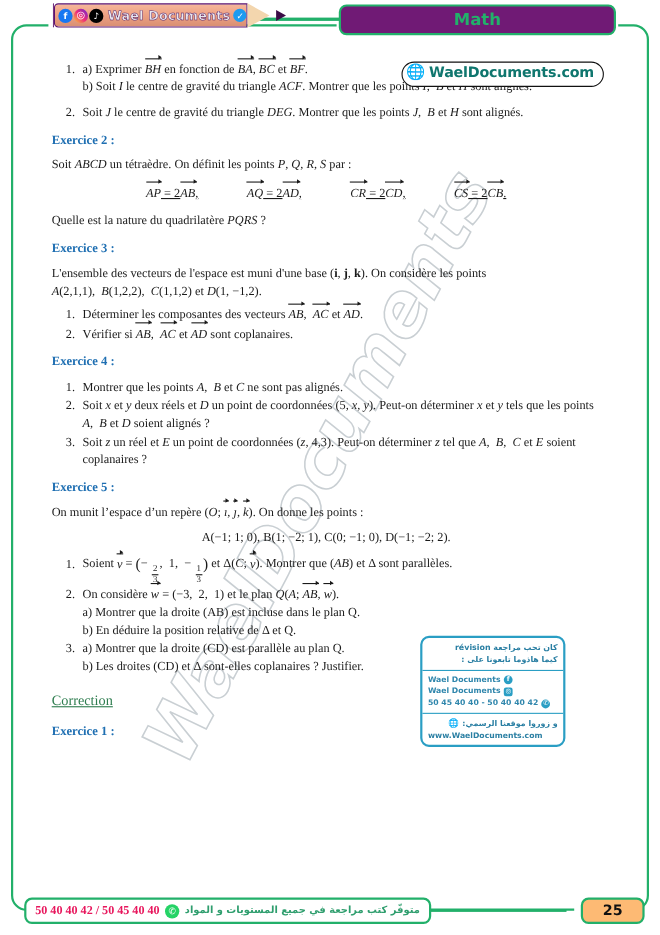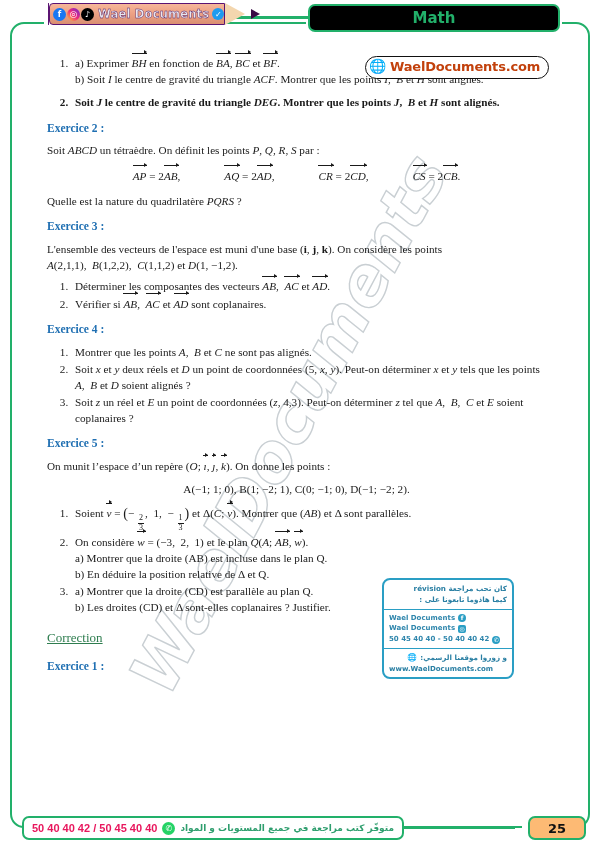--- a/index.html
+++ b/index.html
@@ -80,21 +80,21 @@
     background:#1d9bf0;color:#fff;font-size:8px;
     display:inline-flex;align-items:center;justify-content:center;
     font-family:"DejaVu Sans",sans-serif;flex:0 0 auto;
   }
 
   
   #math-pill{
     position:absolute; left:308px; top:4px;
     width:252px; height:28px;
     border:2.5px solid #22b06a; border-radius:7px;
-    background:#000000;
+    background:#701a75;
     display:flex;align-items:center;justify-content:center;
     z-index:6;
   }
   #math-pill span{
     font-family:"DejaVu Sans",sans-serif;
     font-weight:bold;font-size:15px;color:#22b06a;
   }
   
   #connector{
     position:absolute;left:230px;top:16px;width:80px;height:2.5px;
@@ -113,21 +113,21 @@
   .ex-title{
     color:#1f6fb2; font-weight:bold; font-size:11.5px;
     margin:9px 0 6px 3px;
   }
   .para{ margin:4px 0 4px 3px; }
   ol.lst{ margin:4px 0 4px 0; padding-left:27px; }
   ol.lst > li{ margin:1.5px 0; padding-left:4px; }
   ol.lst.tight > li{ margin:0.5px 0; }
   .sub{ display:block; }
   .ctr{ text-align:center; margin:7px 0 7px 0; }
-  .eqrow{ display:flex; justify-content:center; gap:44px; margin:8px 0 9px 0; }
+  .eqrow{ display:flex; justify-content:center; gap:44px; margin:8px 0 9px 0;text-decoration:underline; }
 
   
   .vec{ position:relative; display:inline-block; font-style:italic; padding-top:1px;}
   .vec::after{
     content:"";
     position:absolute; left:0; right:-1px; top:-1.5px;
     border-top:1px solid #1a1a1a;
   }
   .vec::before{
     content:"";
@@ -174,21 +174,21 @@
   
   #wd-badge{
     position:absolute; right:0px; top:4px;
     display:flex;align-items:center;gap:3px;
     border:1.6px solid #111; border-radius:13px;
     background:#fff; padding:1px 8px 1px 4px;
     z-index:5;
   }
   #wd-badge .lbl{
     font-family:"DejaVu Sans",sans-serif;
-    font-weight:bold;font-size:13px;color:#c2410c;letter-spacing:-0.2px;
+    font-weight:bold;font-size:13px;color:#0f766e;letter-spacing:-0.2px;
   }
 
   
   #contact{
     position:absolute; left:382px; top:578px;
     width:132px;
     border:2px solid #2a9ec4; border-radius:8px;
     background:#fff; padding:4px 5px 4px 5px;
     z-index:5;
     font-family:"DejaVu Sans",sans-serif;
@@ -228,21 +228,21 @@
   #footer-pill .ar{
     font-family:"DejaVu Sans",sans-serif;
     font-size:9px; font-weight:bold; color:#2f9e6e;
   }
   #footer-pill .wa{
     width:13px;height:13px;border-radius:50%;background:#25d366;
     display:inline-flex;align-items:center;justify-content:center;
     font-size:8px;color:#fff;
   }
   #footer-pill .tel{
-    font-family:Liberation Sans, sans-serif;
+    font-family:Liberation Serif, serif;
     font-size:11px;font-weight:bold;color:#e8175d;direction:ltr;
     white-space:nowrap;
   }
   #footer-line{
     position:absolute; left:300px; bottom:21px; width:215px; height:2.5px;
     background:#22b06a; z-index:5;
   }
   #page-pill{
     position:absolute; right:14px; bottom:10px;
     width:58px;height:24px;
@@ -294,21 +294,21 @@
   <div id="wd-badge">
     <span style="font-size:14px;line-height:1;">🌐</span>
     <span class="lbl">WaelDocuments.com</span>
   </div>
 
   <ol class="lst" start="1" style="margin-top:2px;">
     <li>
       <span class="sub" style="width:300px;">a) Exprimer <span class="vec">BH</span> en fonction de <span class="vec">BA</span>, <span class="vec">BC</span> et <span class="vec">BF</span>.</span>
       <span class="sub">b) Soit <i>I</i> le centre de gravité du triangle <i>ACF</i>. Montrer que les points <i>I</i>,&nbsp; <i>B</i> et <i>H</i> sont alignés.</span>
     </li>
-    <li style="margin-top:7px;font-weight:bold;">
+    <li style="margin-top:7px;">
       <span class="sub">Soit <i>J</i> le centre de gravité du triangle <i>DEG</i>. Montrer que les points <i>J</i>,&nbsp; <i>B</i> et <i>H</i> sont alignés.</span>
     </li>
   </ol>
 
   <div class="ex-title">Exercice 2 :</div>
   <div class="para">Soit <i>ABCD</i> un tétraèdre. On définit les points <i>P</i>, <i>Q</i>, <i>R</i>, <i>S</i> par :</div>
   <div class="eqrow">
     <span><span class="vec">AP</span> = 2<span class="vec">AB</span>,</span>
     <span><span class="vec">AQ</span> = 2<span class="vec">AD</span>,</span>
     <span><span class="vec">CR</span> = 2<span class="vec">CD</span>,</span>

